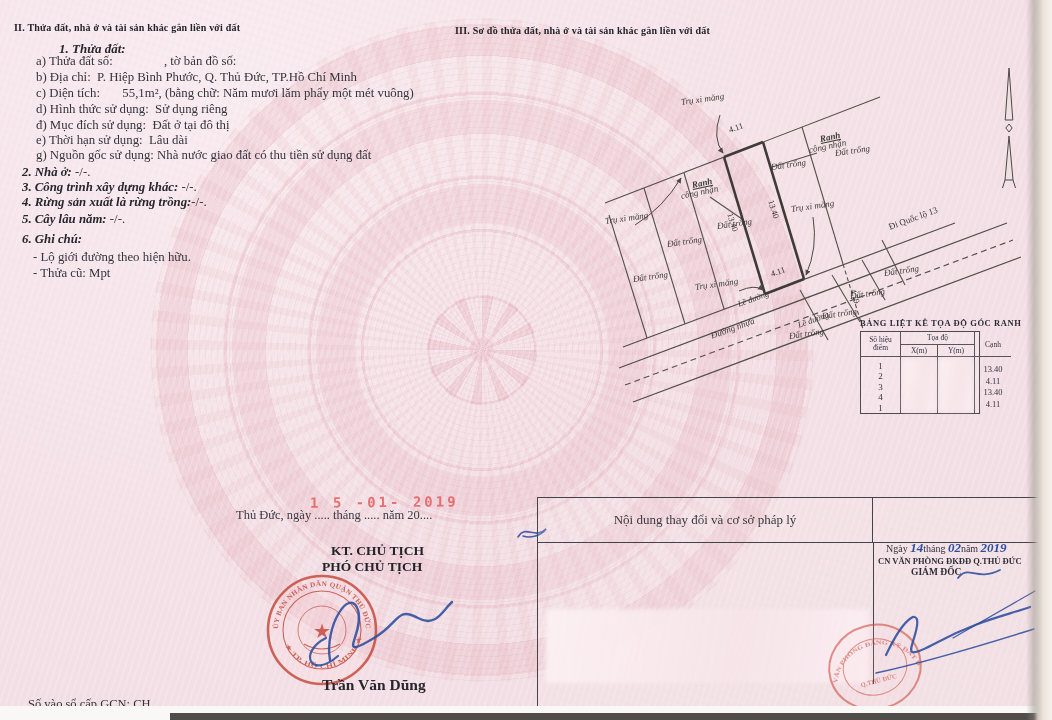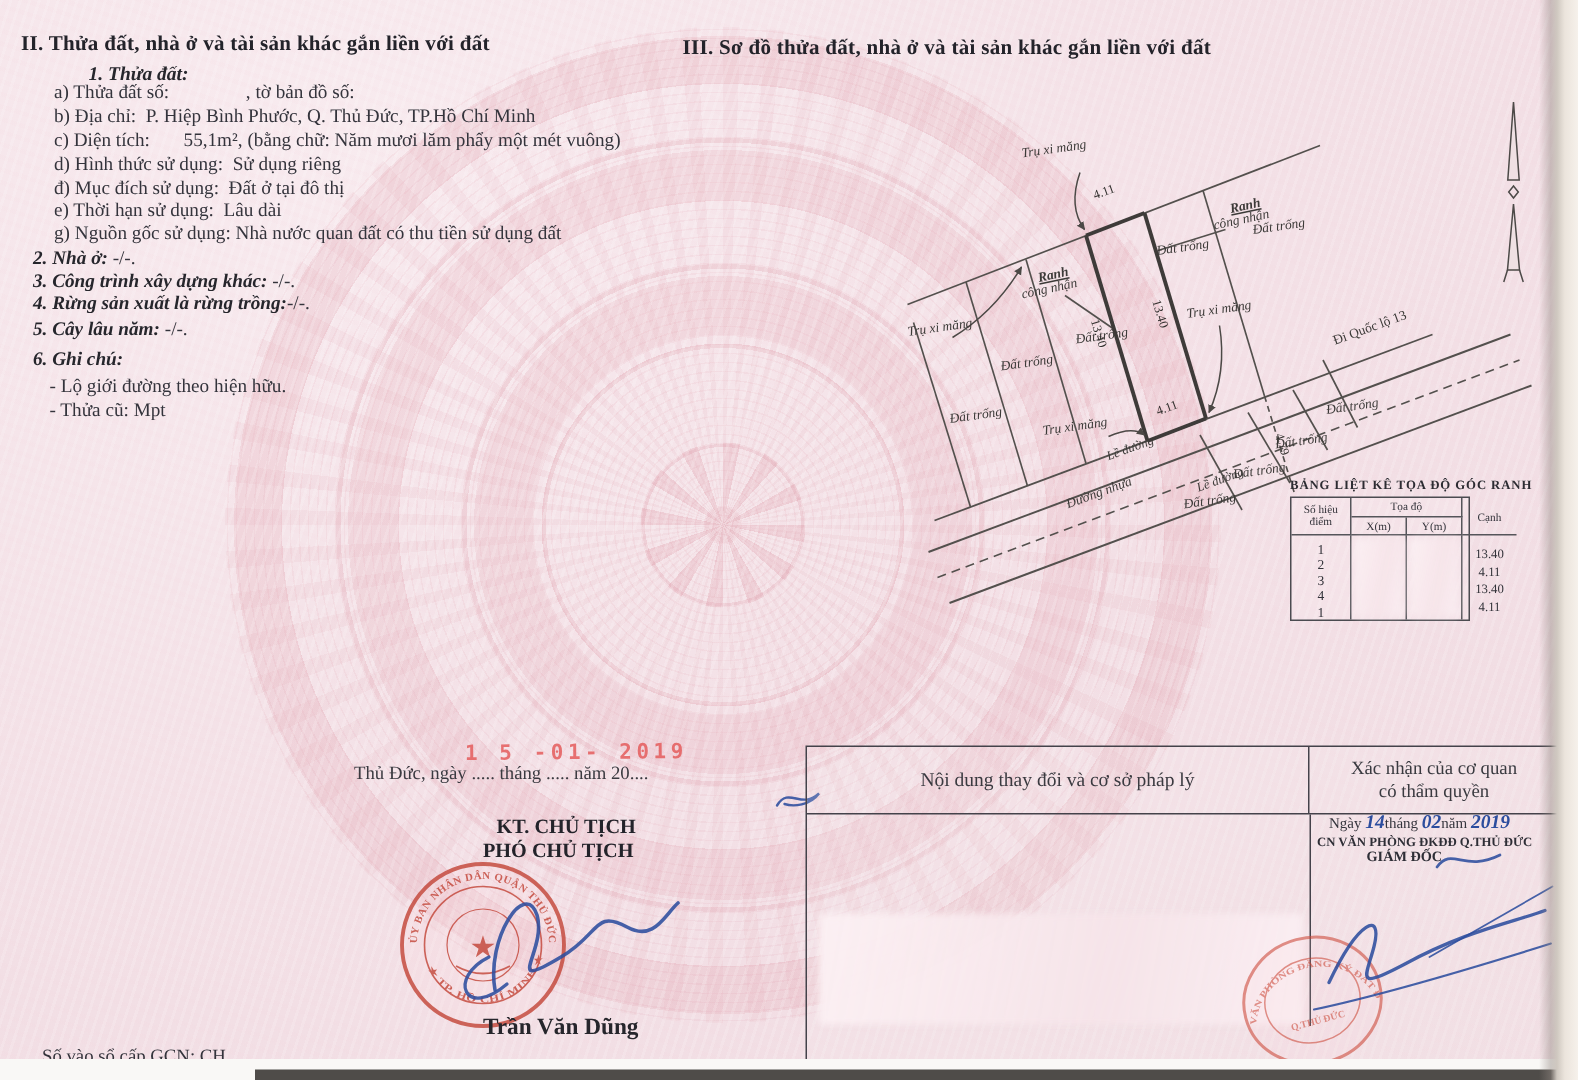--- a/index.html
+++ b/index.html
@@ -17,21 +17,21 @@
         rgba(222,152,165,.20) 216px 250px, transparent 250px 255px, rgba(220,150,163,.28) 255px 258px,
         transparent 258px 294px, rgba(222,152,165,.22) 294px 326px, transparent 326px 331px),
       repeating-conic-gradient(rgba(220,150,163,.11) 0deg 2deg, rgba(220,150,163,0) 2deg 5deg),
       repeating-radial-gradient(circle, rgba(220,150,163,.13) 0 1px, transparent 1px 6px);}
   .wm-star{position:absolute;left:427px;top:295px;width:110px;height:110px;border-radius:50%;opacity:.8;
     background:repeating-conic-gradient(rgba(220,150,163,.30) 0deg 12deg, transparent 12deg 30deg),
       radial-gradient(circle, rgba(220,150,163,.25) 0 12px, transparent 12px);}
   .texture{position:absolute;inset:0;pointer-events:none;
     background:repeating-linear-gradient(108deg, rgba(255,255,255,.15) 0 2px, transparent 2px 6px),
       repeating-linear-gradient(18deg, rgba(244,214,222,.10) 0 3px, transparent 3px 8px);}
-  .h2t{font-weight:bold;font-size:14px;color:#23232a;letter-spacing:.2px;}
+  .h2t{font-weight:bold;font-size:10px;color:#23232a;letter-spacing:.2px;}
   .fld{font-size:12.8px;color:#34343c;}
   .bi{font-weight:bold;font-style:italic;color:#26262c;}
   .lbl{position:absolute;font-size:9px;font-style:italic;color:#3c3a38;white-space:nowrap;transform-origin:left center;}
   .dim{position:absolute;font-size:8.5px;font-style:normal;color:#33312f;white-space:nowrap;transform-origin:left center;}
   .redact{position:absolute;background:linear-gradient(100deg, rgba(251,240,243,.97), rgba(246,228,233,.9) 60%, rgba(250,238,242,.95));
     filter:blur(2px);border-radius:2px;}
   .ct-title{font-size:8.5px;font-weight:bold;letter-spacing:.6px;color:#2c2c32;text-align:center;margin-bottom:3px;white-space:nowrap;}
   .ct{display:grid;grid-template-columns:40px 37px 37px 36px;border:1.4px solid #4b4b50;background:rgba(250,240,243,.25);}
   .ct div{font-size:7.5px;color:#33333a;text-align:center;}
   .cell{border-right:1px solid #55555a;border-bottom:1px solid #55555a;}
@@ -59,21 +59,21 @@
   <div class="texture"></div>
 
   <div class="abs h2t nowrap" style="left:14px;top:22px;">II. Thửa đất, nhà ở và tài sản khác gắn liền với đất</div>
   <div class="abs bi nowrap" style="left:28px;top:41px;font-size:13px;margin-left:31px;">1. Thửa đất:</div>
   <div class="abs fld nowrap" style="left:36px;top:54px;">a) Thửa đất số: &nbsp;&nbsp;&nbsp;&nbsp;&nbsp;&nbsp;&nbsp;&nbsp;&nbsp;&nbsp;&nbsp;&nbsp;&nbsp;&nbsp; , tờ bản đồ số:</div>
   <div class="abs fld nowrap" style="left:36px;top:70px;">b) Địa chỉ: &nbsp;P. Hiệp Bình Phước, Q. Thủ Đức, TP.Hồ Chí Minh</div>
   <div class="abs fld nowrap" style="left:36px;top:86px;">c) Diện tích: &nbsp;&nbsp;&nbsp;&nbsp;&nbsp;&nbsp;55,1m², (bằng chữ: Năm mươi lăm phẩy một mét vuông)</div>
   <div class="abs fld nowrap" style="left:36px;top:102px;">d) Hình thức sử dụng: &nbsp;Sử dụng riêng</div>
   <div class="abs fld nowrap" style="left:36px;top:118px;">đ) Mục đích sử dụng: &nbsp;Đất ở tại đô thị</div>
   <div class="abs fld nowrap" style="left:36px;top:133px;">e) Thời hạn sử dụng: &nbsp;Lâu dài</div>
-  <div class="abs fld nowrap" style="left:36px;top:148px;">g) Nguồn gốc sử dụng: Nhà nước quan đất có thu tiền sử dụng đất</div>
+  <div class="abs fld nowrap" style="left:36px;top:148px;">g) Nguồn gốc sử dụng: Nhà nước giao đất có thu tiền sử dụng đất</div>
   <div class="abs fld nowrap" style="left:22px;top:165px;"><span class="bi">2. Nhà ở:</span><span>&nbsp;-/-.</span></div>
   <div class="abs fld nowrap" style="left:22px;top:180px;"><span class="bi">3. Công trình xây dựng khác:</span><span>&nbsp;-/-.</span></div>
   <div class="abs fld nowrap" style="left:22px;top:195px;"><span class="bi">4. Rừng sản xuất là rừng trồng:</span><span>-/-.</span></div>
   <div class="abs fld nowrap" style="left:22px;top:212px;"><span class="bi">5. Cây lâu năm:</span><span>&nbsp;-/-.</span></div>
   <div class="abs fld nowrap" style="left:22px;top:232px;font-family:Liberation Serif, serif;"><span class="bi">6. Ghi chú:</span></div>
   <div class="abs fld nowrap" style="left:33px;top:250px;">- Lộ giới đường theo hiện hữu.</div>
   <div class="abs fld nowrap" style="left:33px;top:266px;">- Thửa cũ: Mpt</div>
 
   <div class="abs h2t nowrap" style="left:455px;top:25px;">III. Sơ đồ thửa đất, nhà ở và tài sản khác gắn liền với đất</div>
 
@@ -211,24 +211,20 @@
 
   <svg class="abs" style="left:278px;top:568px;" width="180" height="110" viewBox="0 0 180 110">
     <path class="sigblue" d="M52,92 C46,58 72,18 80,42 C87,66 56,94 96,70 C122,55 118,38 140,50 C158,60 165,42 174,34" stroke-width="2.4"></path>
     <path class="sigblue" d="M60,88 C32,112 20,84 48,70" stroke-width="2.2"></path>
   </svg>
   <div class="abs nowrap" style="left:322px;top:676px;font-weight:bold;font-size:15.5px;color:#26262c;">Trần Văn Dũng</div>
 
   <div class="abs sec4" style="left:537px;top:497px;width:501px;height:212px;">
     <div class="s4c">
       <div class="lc">Nội dung thay đổi và cơ sở pháp lý</div>
-      <div class="rc">
-        <span>Xác nhận của cơ quan</span>
-        <span>có thẩm quyền</span>
-      </div>
     </div>
     <div class="s4body">
       <div class="vline"></div>
       <div class="redact" style="left:8px;top:66px;width:323px;height:74px;"></div>
       <div class="abs nowrap" style="left:348px;top:-3px;font-size:10px;color:#34343c;">
         <span>Ngày</span>
         <span style="color:#2c4d9e;font-style:italic;font-weight:bold;font-size:13px;">14</span><span>tháng</span>
         <span style="color:#2c4d9e;font-style:italic;font-weight:bold;font-size:13px;">02</span><span>năm</span>
         <span style="color:#2c4d9e;font-style:italic;font-weight:bold;font-size:13px;">2019</span>
       </div>

